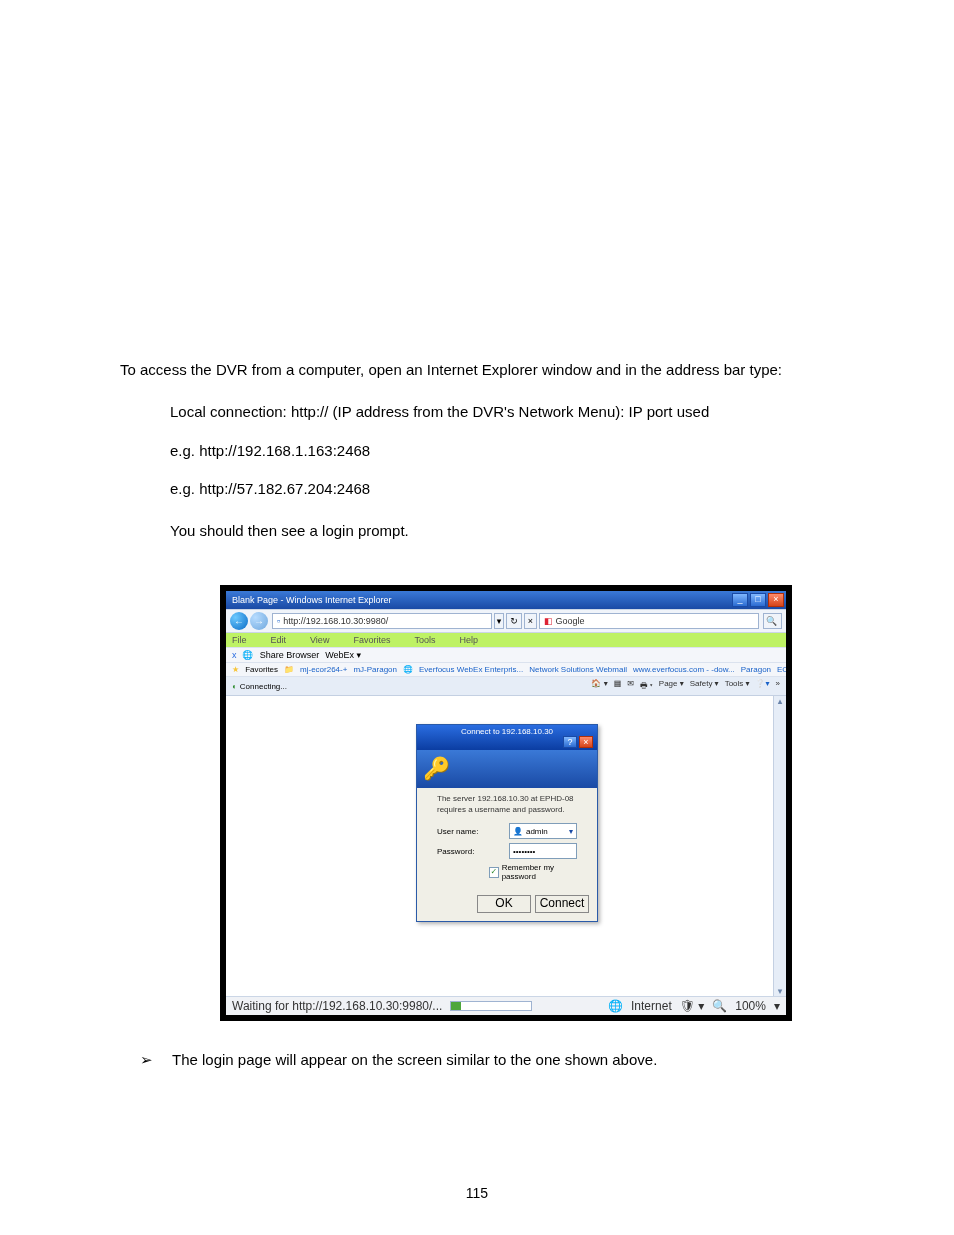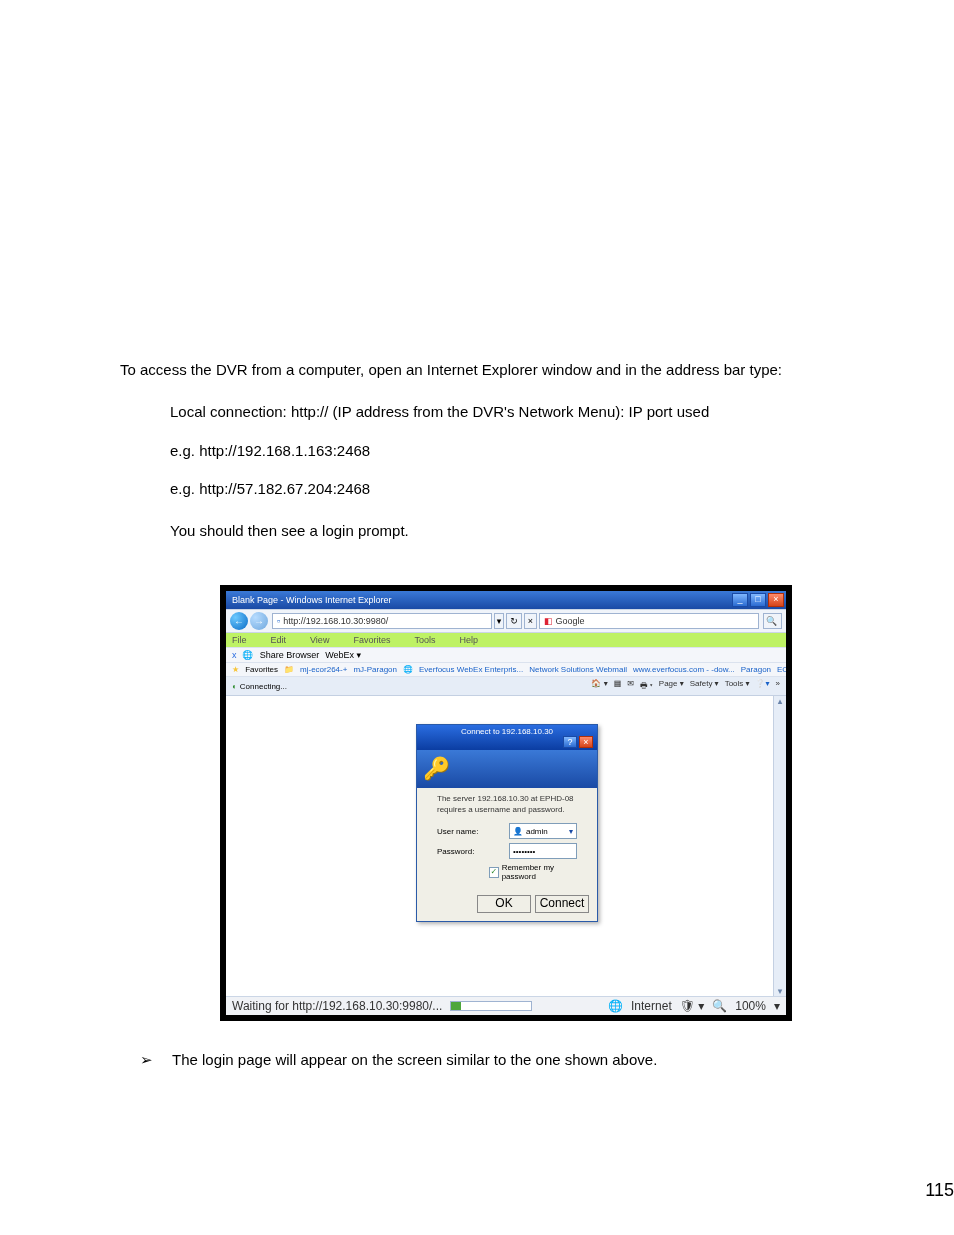--- a/index.html
+++ b/index.html
@@ -134,21 +134,21 @@
   .chk-row{ margin-left:52px; display:flex; align-items:center; gap:3px; margin-top:2px;}
   .chk{ width:9px;height:9px;border:1px solid #7f9db9;background:#fff;color:#2d8a2d;font-size:8px;line-height:8px;text-align:center;}
   .dlg-buttons{ display:flex; justify-content:flex-end; gap:4px; padding:8px;}
   .dlg-btn{
     width:52px; height:16px; background:#f0efe7;
     border:1px solid #888; font-size:12px; text-align:center; line-height:14px;
   }
 
   .bullet-row{ display:flex; margin-top:30px; }
   .bullet-glyph{ width:32px; font-size:15px; padding-left:20px;}
-  .page-num{ position:absolute; bottom:34px; left:0; right:0; text-align:right; font-size:18px;}
+  .page-num{ position:absolute; bottom:34px; left:0; right:0; text-align:center; font-size:14px;}
 </style>
 </head>
 <body>
 
 <div class="page">
 
   <p class="para">To access the DVR from a computer, open an Internet Explorer window and in the address bar type:</p>
 
   <p class="para indent gap">Local connection: http:// (IP address from the DVR's Network Menu): IP port used</p>
   <p class="para indent">e.g. http://192.168.1.163:2468</p>

